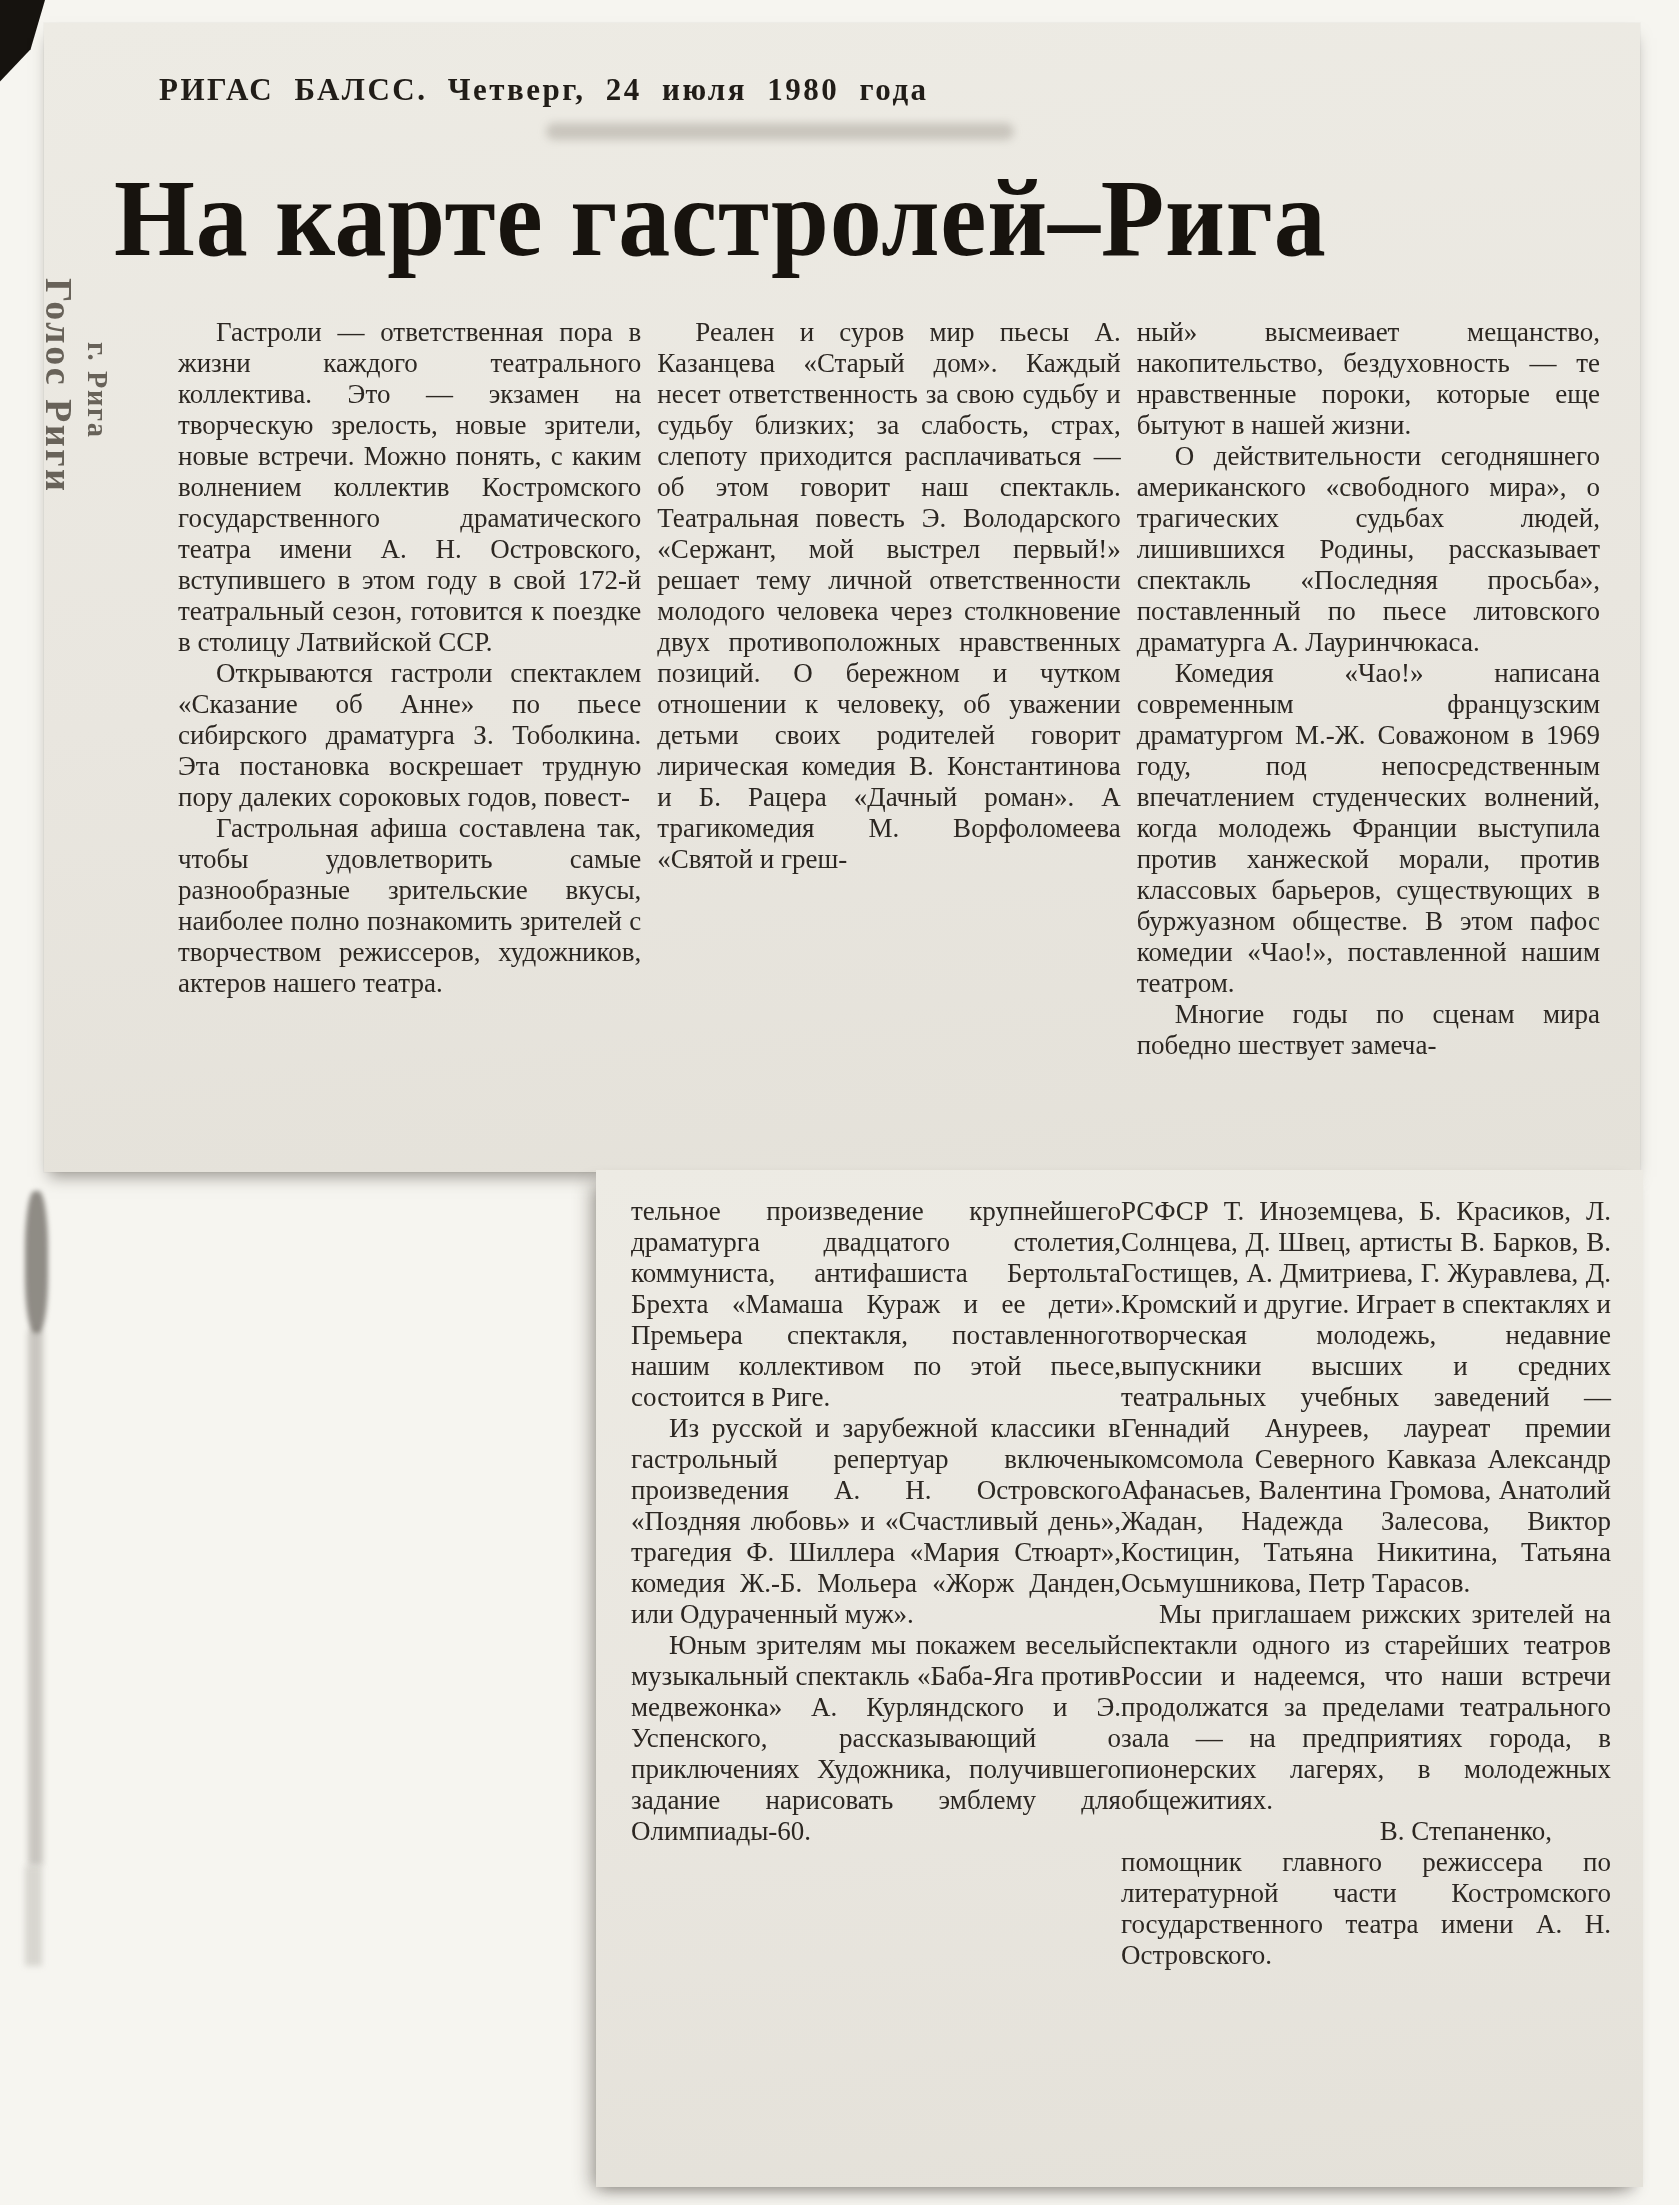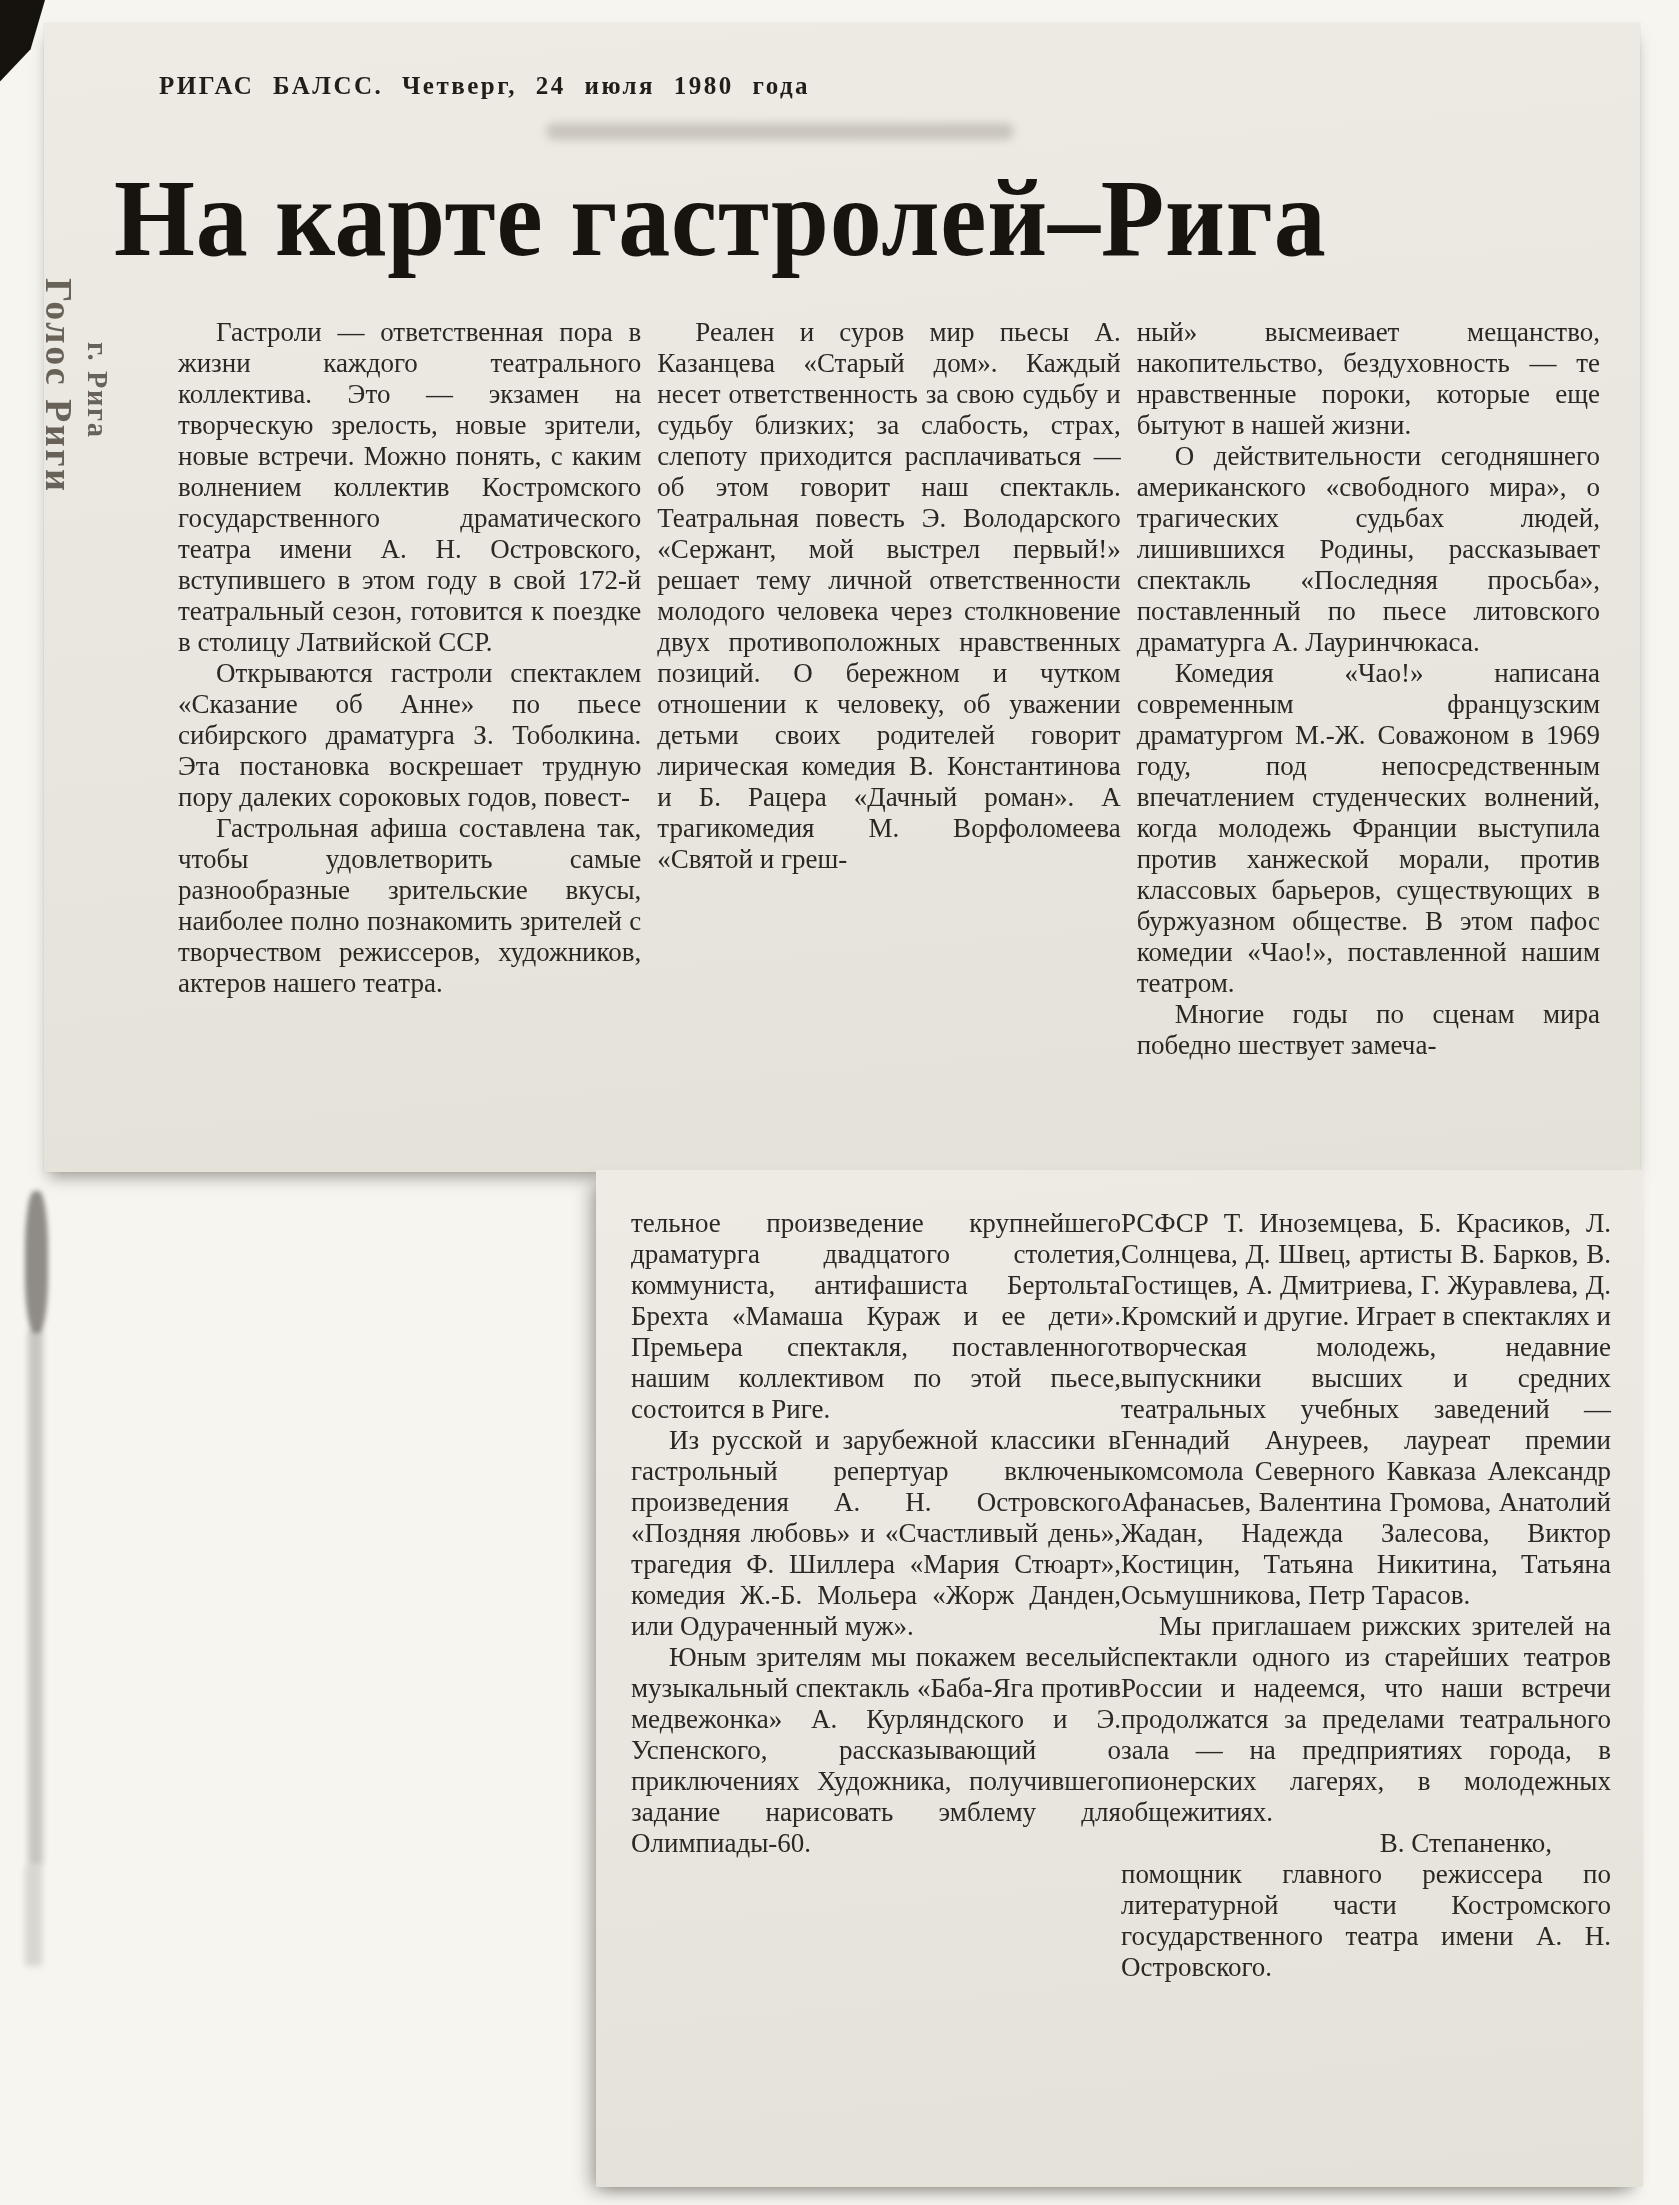--- a/index.html
+++ b/index.html
@@ -20,37 +20,37 @@
     left:44px; top:23.4px; width:1596px; height:1149px;
     box-shadow:0 10px 15px -5px rgba(70,64,56,.5), 0 0 0 0.8px rgba(0,0,0,.03);
   }
   .clip-bottom {
     left:596px; top:1170px; width:1047px; height:1017px;
     box-shadow:-11.7px 8.4px 16.7px -6.7px rgba(70,64,56,.45), 0 8.4px 13.4px -6.7px rgba(70,64,56,.35);
   }
   
   .masthead {
     position:absolute; left:115px; top:49px;
-    font-size:25px; font-weight:bold; letter-spacing:2.5px; word-spacing:10px;
+    font-size:31px; font-weight:bold; letter-spacing:2.5px; word-spacing:10px;
     color:#211d18; white-space:nowrap;
   }
   .ink-bleed {
     position:absolute; left:502px; top:100px; width:468px; height:16.7px;
     background:rgba(110,104,94,.28); filter:blur(4.2px); border-radius:8.4px;
   }
   .headline {
     position:absolute; left:70px; top:132px; width:1514px;
     font-size:104px; font-weight:bold; letter-spacing:0.8px;
     color:#17130e; white-space:nowrap;
     transform:scaleY(1.05); transform-origin:left top;
   }
   
   .cols { position:absolute; display:flex; }
   .cols-top { left:134px; top:294px; width:1422px; gap:16px; }
-  .cols-bottom { left:35px; top:38px; width:980px; }
+  .cols-bottom { left:35px; top:26px; width:980px; }
   .col {
     flex:1; font-size:27px; line-height:31px;
     color:#2c2722; text-align:justify;
   }
   .col p { text-indent:38px; }
   .col p.cont { text-indent:0; }
   .signature {
     font-weight:normal; text-align:right; padding-right:59px; text-indent:0 !important;
   }
   

